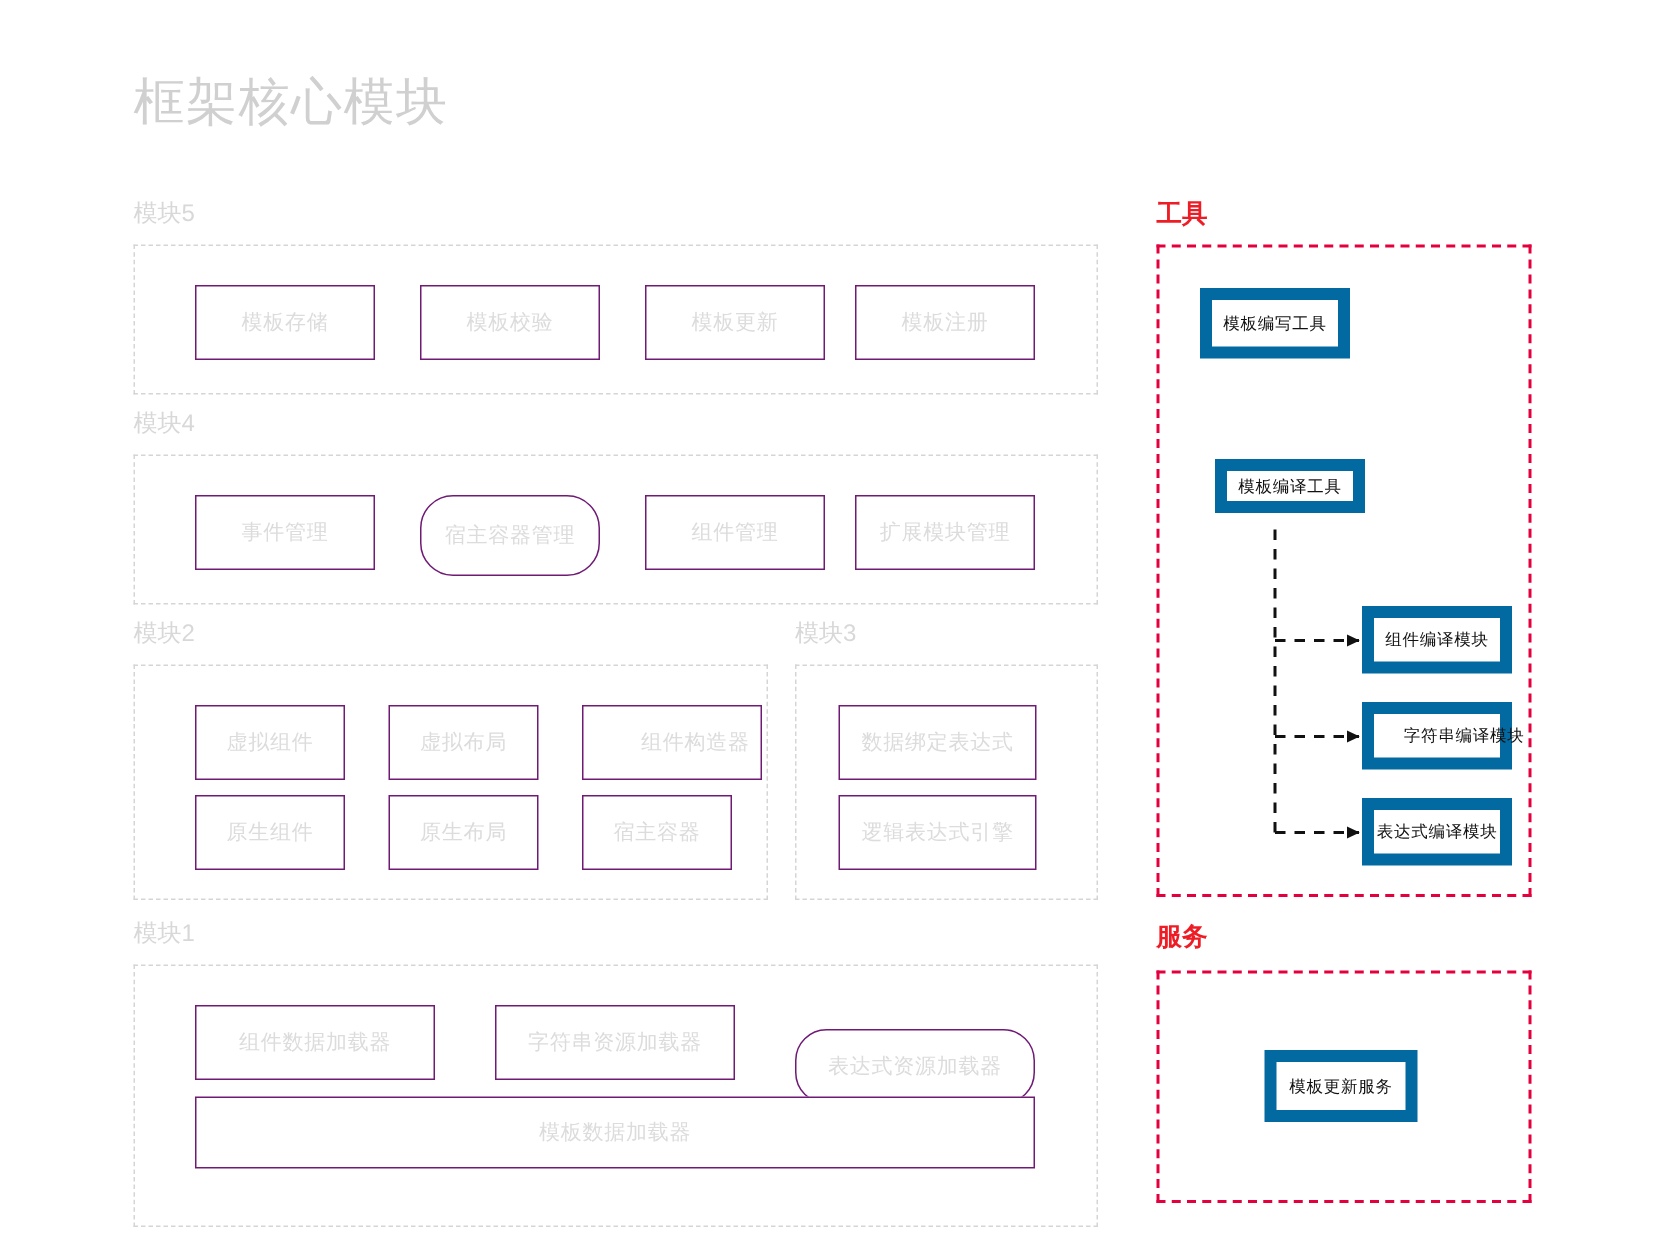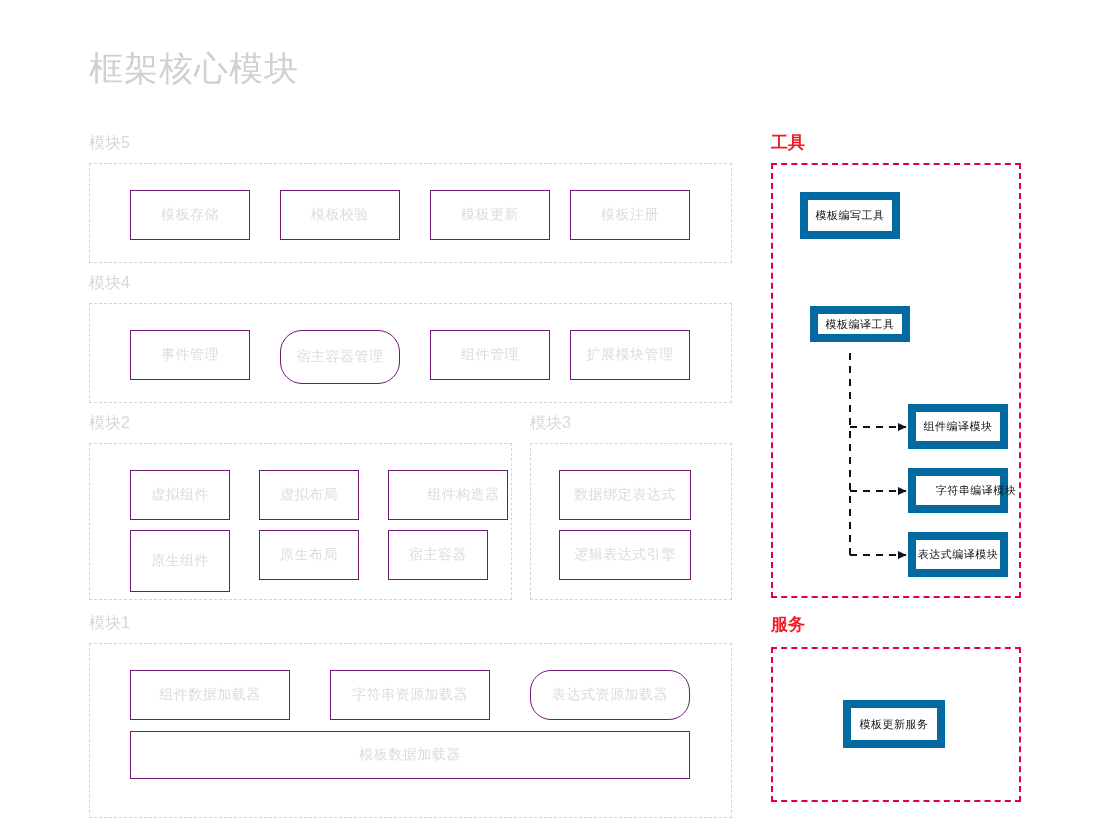--- a/index.html
+++ b/index.html
@@ -124,32 +124,32 @@
       <div class="dashed-group" style="left: 89px; top: 303px; width: 643px; height: 100px;"></div>
       <div class="unit-box" style="left: 130px; top: 330px; width: 120px; height: 50px;">事件管理</div>
       <div class="unit-box" style="left: 280px; top: 330px; width: 120px; height: 54px; border-radius: 22px;">宿主容器管理</div>
       <div class="unit-box" style="left: 430px; top: 330px; width: 120px; height: 50px;">组件管理</div>
       <div class="unit-box" style="left: 570px; top: 330px; width: 120px; height: 50px;">扩展模块管理</div>
       <div class="module-label" style="left: 89px; top: 412px;">模块2</div>
       <div class="dashed-group" style="left: 89px; top: 443px; width: 423px; height: 157px;"></div>
       <div class="unit-box" style="left: 130px; top: 470px; width: 100px; height: 50px;">虚拟组件</div>
       <div class="unit-box" style="left: 259px; top: 470px; width: 100px; height: 50px;">虚拟布局</div>
       <div class="unit-box" style="left: 388px; top: 470px; width: 120px; height: 50px; padding-left: 31px;">组件构造器</div>
-      <div class="unit-box" style="left: 130px; top: 530px; width: 100px; height: 62px;">原生组件</div>
+      <div class="unit-box" style="left: 130px; top: 530px; width: 100px; height: 50px;">原生组件</div>
       <div class="unit-box" style="left: 259px; top: 530px; width: 100px; height: 50px;">原生布局</div>
       <div class="unit-box" style="left: 388px; top: 530px; width: 100px; height: 50px;">宿主容器</div>
       <div class="module-label" style="left: 530px; top: 412px;">模块3</div>
       <div class="dashed-group" style="left: 530px; top: 443px; width: 202px; height: 157px;"></div>
       <div class="unit-box" style="left: 559px; top: 470px; width: 132px; height: 50px;">数据绑定表达式</div>
       <div class="unit-box" style="left: 559px; top: 530px; width: 132px; height: 50px;">逻辑表达式引擎</div>
       <div class="module-label" style="left: 89px; top: 612px;">模块1</div>
       <div class="dashed-group" style="left: 89px; top: 643px; width: 643px; height: 175px;"></div>
       <div class="unit-box" style="left: 130px; top: 670px; width: 160px; height: 50px;">组件数据加载器</div>
       <div class="unit-box" style="left: 330px; top: 670px; width: 160px; height: 50px;">字符串资源加载器</div>
-      <div class="unit-box" style="left: 530px; top: 670px; width: 160px; height: 50px; border-radius: 21px;">表达式资源加载器</div>
+      <div class="unit-box" style="left: 530px; top: 686px; width: 160px; height: 50px; border-radius: 21px;">表达式资源加载器</div>
       <div class="unit-box" style="left: 130px; top: 731px; width: 560px; height: 48px;">模板数据加载器</div>
     </div>
 </div>
 
 <div id="right-panel">
 
   <div id="right-sections">
       <div class="section-label" style="left: 21px; top: 131px;">工具</div>
       <div class="red-dashed-group" style="left: 21px; top: 163px; width: 250px; height: 435px;"></div>
       <div class="solid-box" style="left: 50px; top: 192px; width: 100px; height: 47px;">模板编写工具</div>

